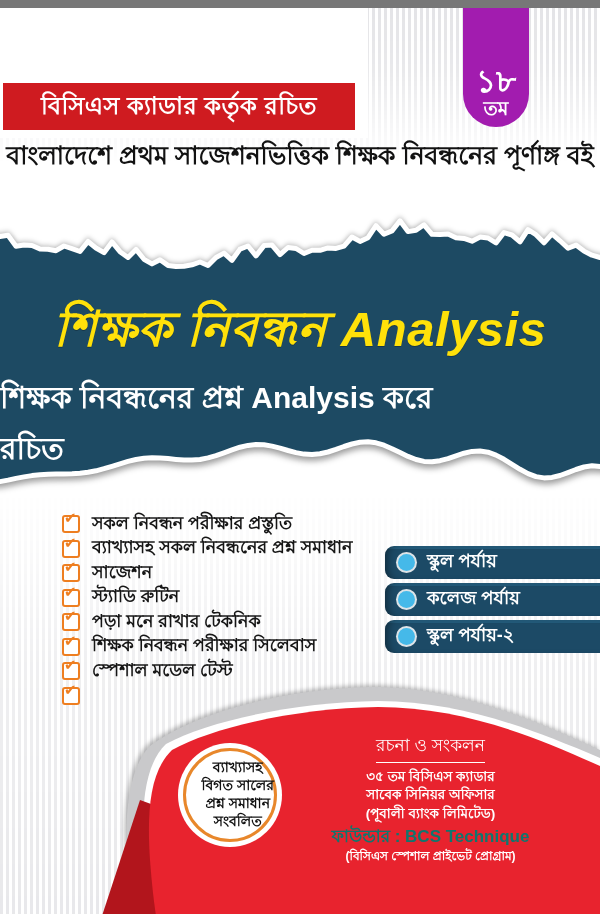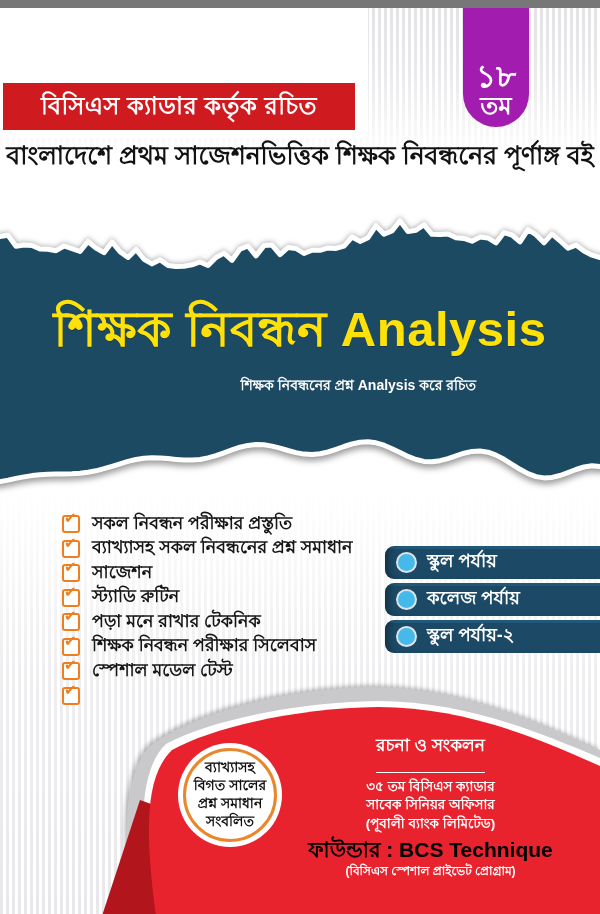--- a/index.html
+++ b/index.html
@@ -25,34 +25,35 @@
     background:#cf1b20; color:#fff; display:flex; align-items:center; justify-content:center;
     font-size:24px; font-weight:700; letter-spacing:.5px;
   }
   .badge{
     position:absolute; left:463px; top:0; width:66px; height:119px; z-index:3;
     background:#a21caf; border-radius:0 0 33px 33px; color:#fff;
     display:flex; flex-direction:column; align-items:center; justify-content:flex-end;
     padding-bottom:9px; box-sizing:border-box; line-height:1;
   }
   .badge .b1{font-size:31px; font-weight:800;}
-  .badge .b2{font-size:24px; font-weight:700; margin-top:2px;}
+  .badge .b2{font-size:19px; font-weight:700; margin-top:2px;}
   .tagline{
     position:absolute; left:0; top:128px; width:600px; z-index:3;
     text-align:center; color:#121212; font-size:25px; font-weight:700;
   }
 
   .hero-title{
     position:absolute; left:0; top:284px; width:600px; z-index:3; text-align:center;
     color:#ffe10a; font-size:49px; font-weight:800; letter-spacing:.5px;
     text-shadow:0 1px 0 rgba(0,0,0,.25);
+    font-style:italic;
   }
   .hero-sub{
-    position:absolute; left:0; top:366px; width:476px; z-index:3; text-align:right;
-    color:#ffffff; font-size:14px; font-weight:700;
+    position:absolute; left:0; top:366px; width:476px; z-index:3; text-align:left;
+    color:#ffffff; font-size:30px; font-weight:700;
   }
 
   .features{position:absolute; left:62px; top:504px; z-index:3;}
   .feat{display:flex; align-items:center; height:24.5px;}
   .checkbox{
     position:relative; width:14px; height:14px; border:2px solid #ee7e20; border-radius:3px;
     margin-right:12px; flex:0 0 auto; background:#fff;
   }
   .checkbox .tick{
     position:absolute; left:0px; top:-7px; color:#ee7e20; font-size:15px; font-weight:700; line-height:1;
@@ -68,32 +69,32 @@
   }
   .bullet{
     width:17px; height:17px; border-radius:50%; background:#45b9e9;
     box-shadow:0 0 0 2px rgba(255,255,255,.85); margin:0 12px 0 13px; flex:0 0 auto;
   }
 
   .h-circle{
     position:absolute; left:183px; top:740px; width:88px; height:88px; z-index:4;
     background:#fff; border:3px solid #e8872b; border-radius:50%;
     box-shadow:0 0 0 5px #ffffff;
-    display:flex; align-items:center; justify-content:center; text-align:center;
+    display:flex; align-items:center; justify-content:flex-end; text-align:center;
     color:#111; font-size:14px; font-weight:700; line-height:1.28;
   }
 
   .author{position:absolute; left:283px; top:724px; width:295px; z-index:4; text-align:center; color:#fff;}
   .author .heading{
-    display:inline-block; font-size:17px; font-weight:700; padding-bottom:12px;
+    display:inline-block; font-size:17px; font-weight:400; padding-bottom:2px;
     border-bottom:1.5px solid #fff; margin-bottom:5px;
   }
   .author .name{font-size:26px; font-weight:800; line-height:1.1; margin-bottom:7px;}
   .author .cred{font-size:13.5px; font-weight:600; line-height:1.36;}
-  .author .founder{color:#000000; font-size:21px; font-weight:800; margin-top:3px; line-height:1.3;}
+  .author .founder{color:#0f766e; font-size:17px; font-weight:800; margin-top:3px; line-height:1.3;}
   .author .program{font-size:12px; font-weight:700; line-height:1.35;}
 </style>
 </head>
 <body>
 
 <div class="page">
 
   <div class="stripes"></div>
   <div class="banner-backing"></div>
 

